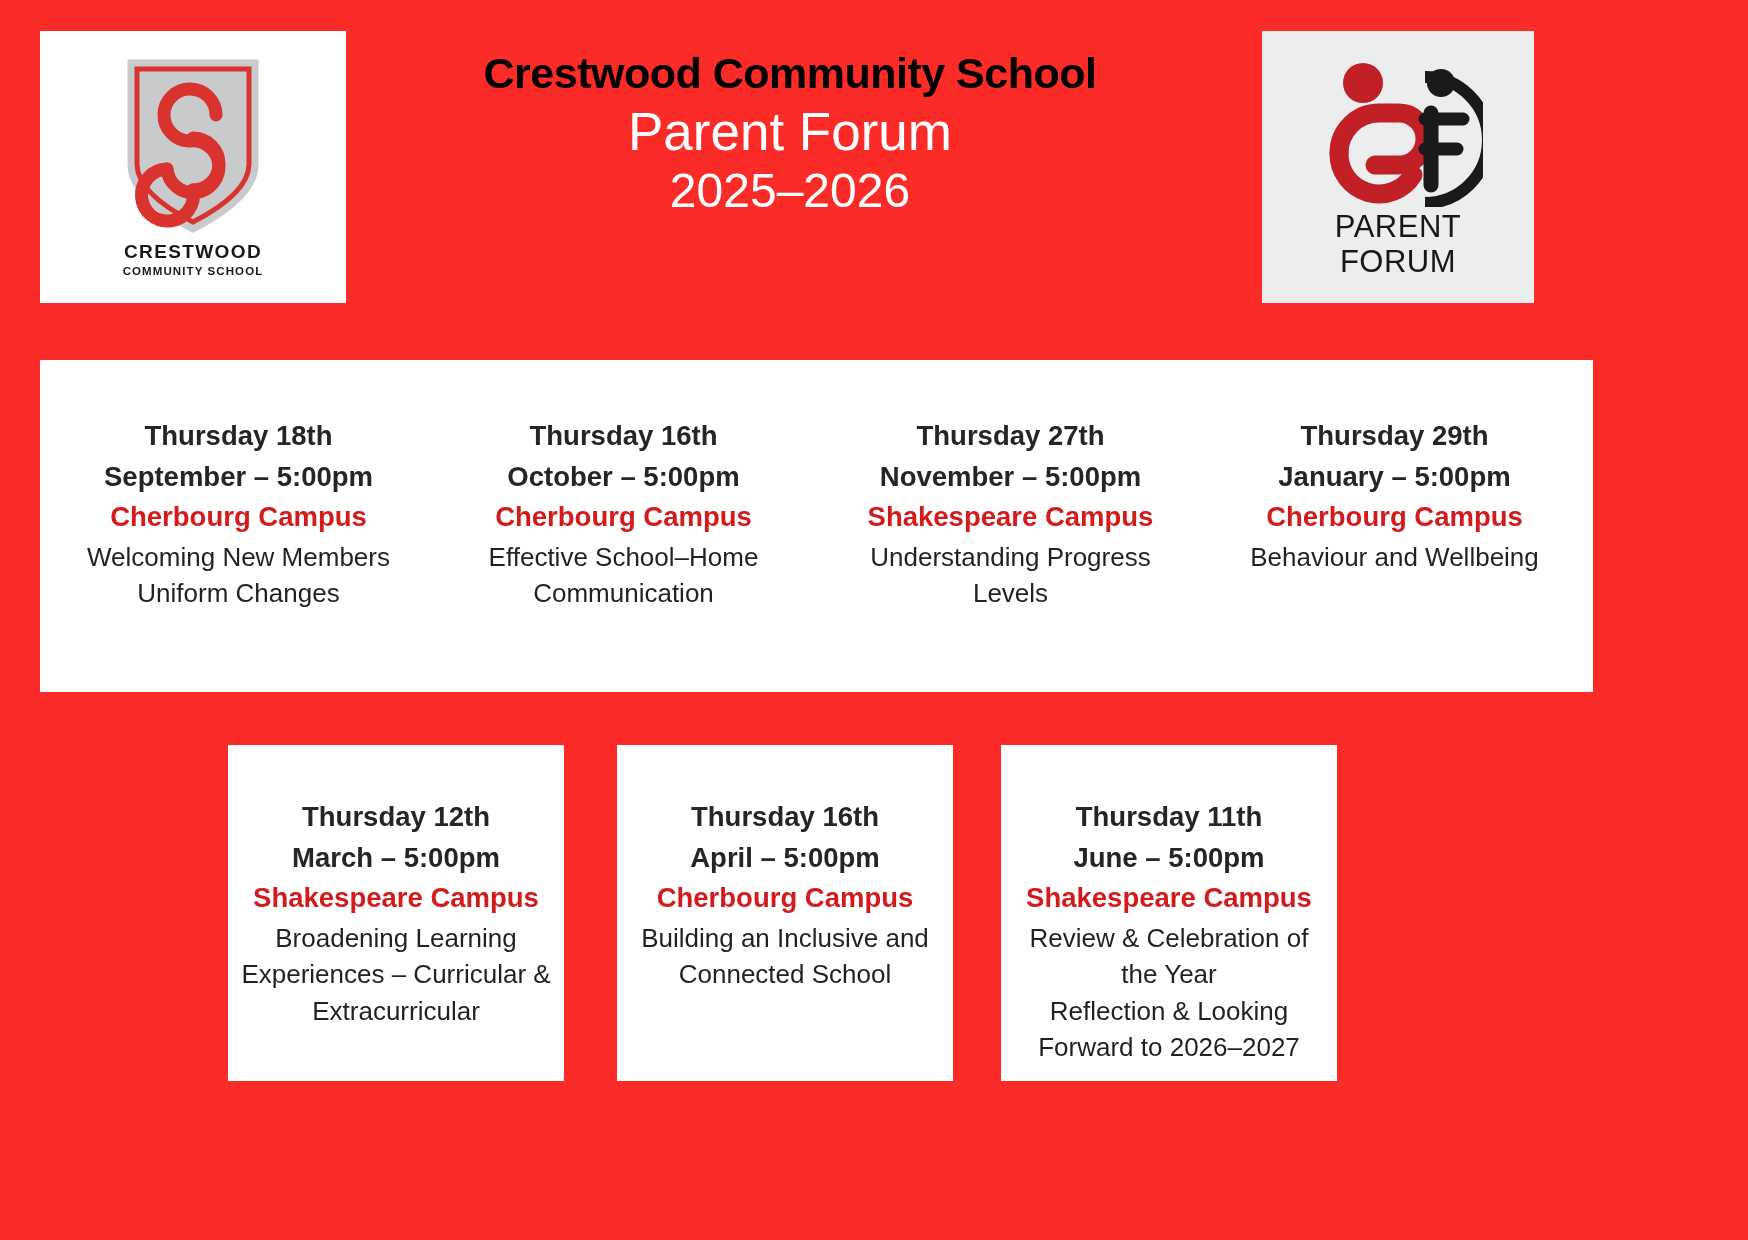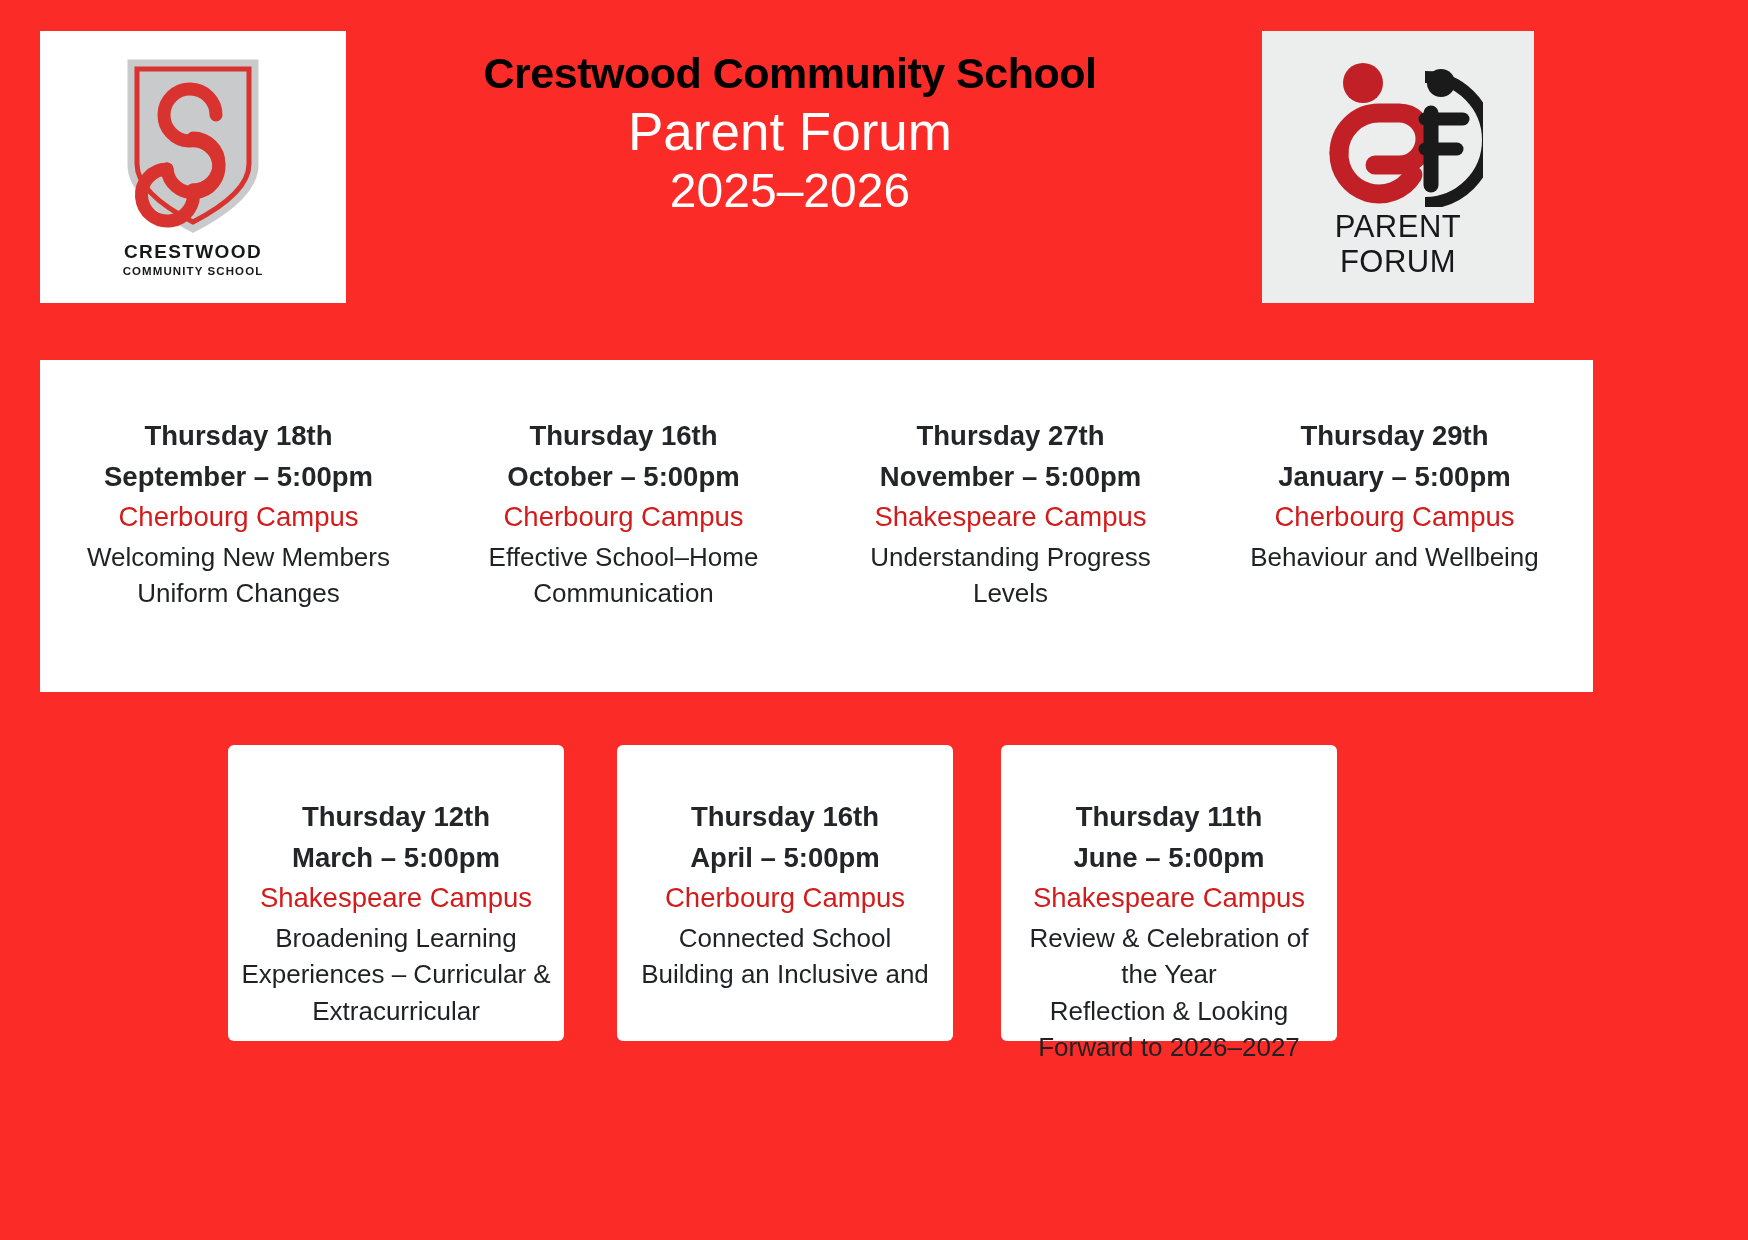--- a/index.html
+++ b/index.html
@@ -125,42 +125,42 @@
   }
   .card .date {
     font-size: 27.5px;
     font-weight: 700;
     color: #232528;
     line-height: 1.48;
     margin: 0;
   }
   .card .campus {
     font-size: 27.5px;
-    font-weight: 400;
+    font-weight: 700;
     color: #d41b1b;
     line-height: 1.48;
     margin: 0;
   }
   .card .desc {
     font-size: 26px;
     font-weight: 400;
     color: #1f2124;
     line-height: 1.32;
     margin: 2px 0 0 0;
   }
 
   
   .row-top .card { top: 360px; height: 332px; width: 397px; }
   .card-0 { left: 40px; }
   .card-1 { left: 425px; }
   .card-2 { left: 812px; }
   .card-3 { left: 1196px; }
 
   
-  .row-bottom .card { top: 745px; height: 296px; width: 336px; border-radius: 6px; }
+  .row-bottom .card { top: 745px; height: 336px; width: 336px; }
   .card-4 { left: 228px; }
   .card-5 { left: 617px; }
   .card-6 { left: 1001px; }
   .row-bottom .card { padding-top: 52px; }
 </style>
 </head>
 <body>
 
 <div class="poster">
 
@@ -244,22 +244,22 @@
       <p class="campus">Shakespeare Campus</p>
       <p class="desc">Broadening Learning</p>
       <p class="desc">Experiences – Curricular &amp;</p>
       <p class="desc">Extracurricular</p>
     </div>
 
     <div class="card card-5">
       <p class="date">Thursday 16th</p>
       <p class="date">April – 5:00pm</p>
       <p class="campus">Cherbourg Campus</p>
+      <p class="desc">Building an Inclusive and</p>
       <p class="desc">Connected School</p>
-      <p class="desc">Building an Inclusive and</p>
     </div>
 
     <div class="card card-6">
       <p class="date">Thursday 11th</p>
       <p class="date">June – 5:00pm</p>
       <p class="campus">Shakespeare Campus</p>
       <p class="desc">Review &amp; Celebration of</p>
       <p class="desc">the Year</p>
       <p class="desc">Reflection &amp; Looking</p>
       <p class="desc">Forward to 2026–2027</p>

